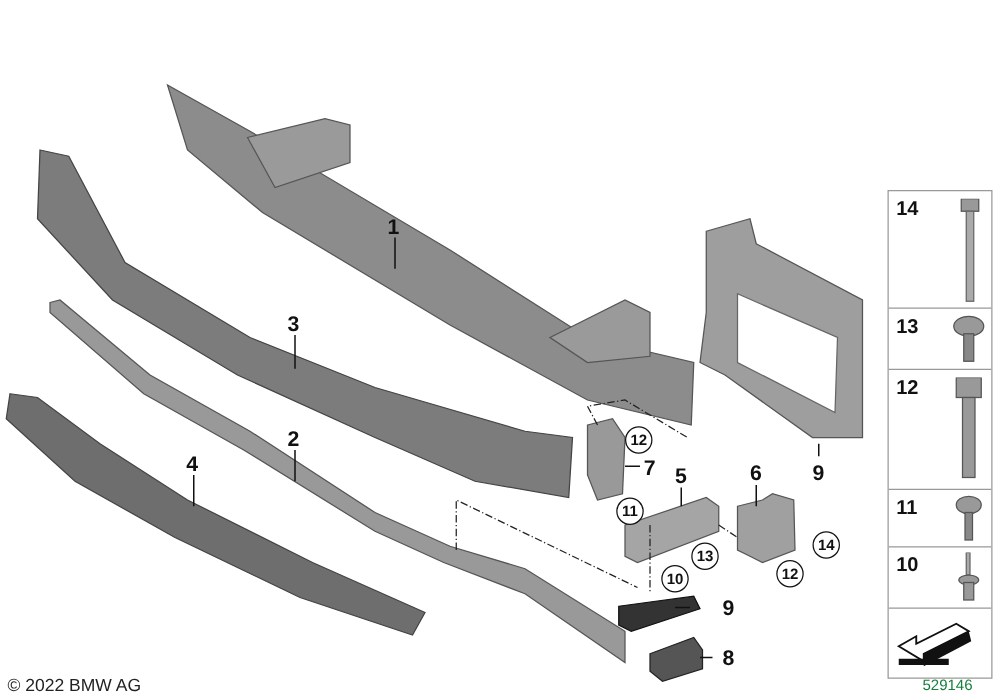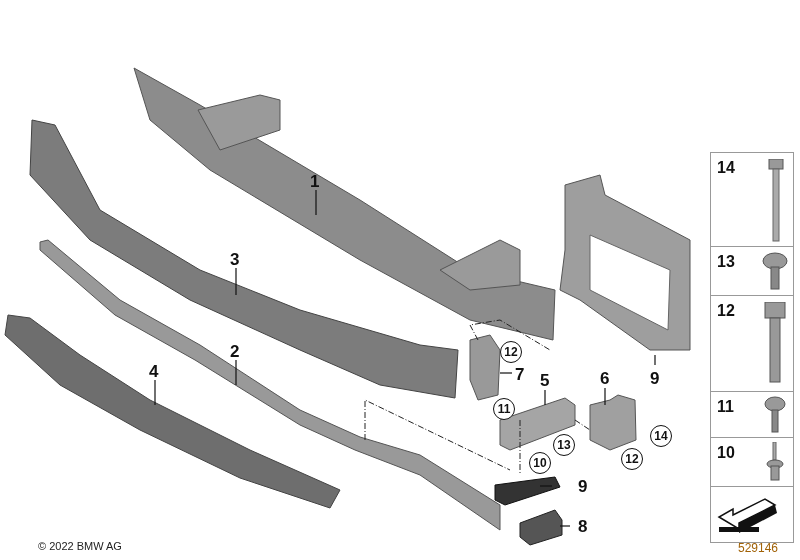--- a/index.html
+++ b/index.html
@@ -1,21 +1,21 @@
 <!DOCTYPE html>
 <html><head>
 <meta charset="utf-8">
 <style>
   html,body{margin:0;padding:0;background:#fff;}
   body{width:800px;height:560px;position:relative;overflow:hidden;font-family:"Liberation Sans",sans-serif;}
   svg.main{position:absolute;left:0;top:0;}
   .lbl{position:absolute;font-weight:bold;font-size:17px;color:#111;line-height:1;}
   .circ{position:absolute;width:22px;height:22px;border:1.6px solid #111;border-radius:50%;background:#fff;font-weight:bold;font-size:12px;display:flex;align-items:center;justify-content:center;color:#111;box-sizing:border-box;}
-  .copyright{position:absolute;left:6px;top:540px;font-size:11px;color:#222;margin-left:32px;}
-  .code{position:absolute;left:738px;top:541px;font-size:12px;color:#a16207;}
+  .copyright{position:absolute;left:6px;top:540px;font-size:14px;color:#222;}
+  .code{position:absolute;left:738px;top:541px;font-size:12px;color:#15803d;}
   .legend{position:absolute;left:710px;top:152px;width:82px;border:1px solid #999;}
   .cell{border-bottom:1px solid #999;position:relative;}
   .cell:last-child{border-bottom:none;}
   .cell .num{position:absolute;left:6px;top:6px;font-weight:bold;font-size:16px;color:#111;}
 </style>
 </head>
 <body>
 
 <svg class="main" width="800" height="560">
 

